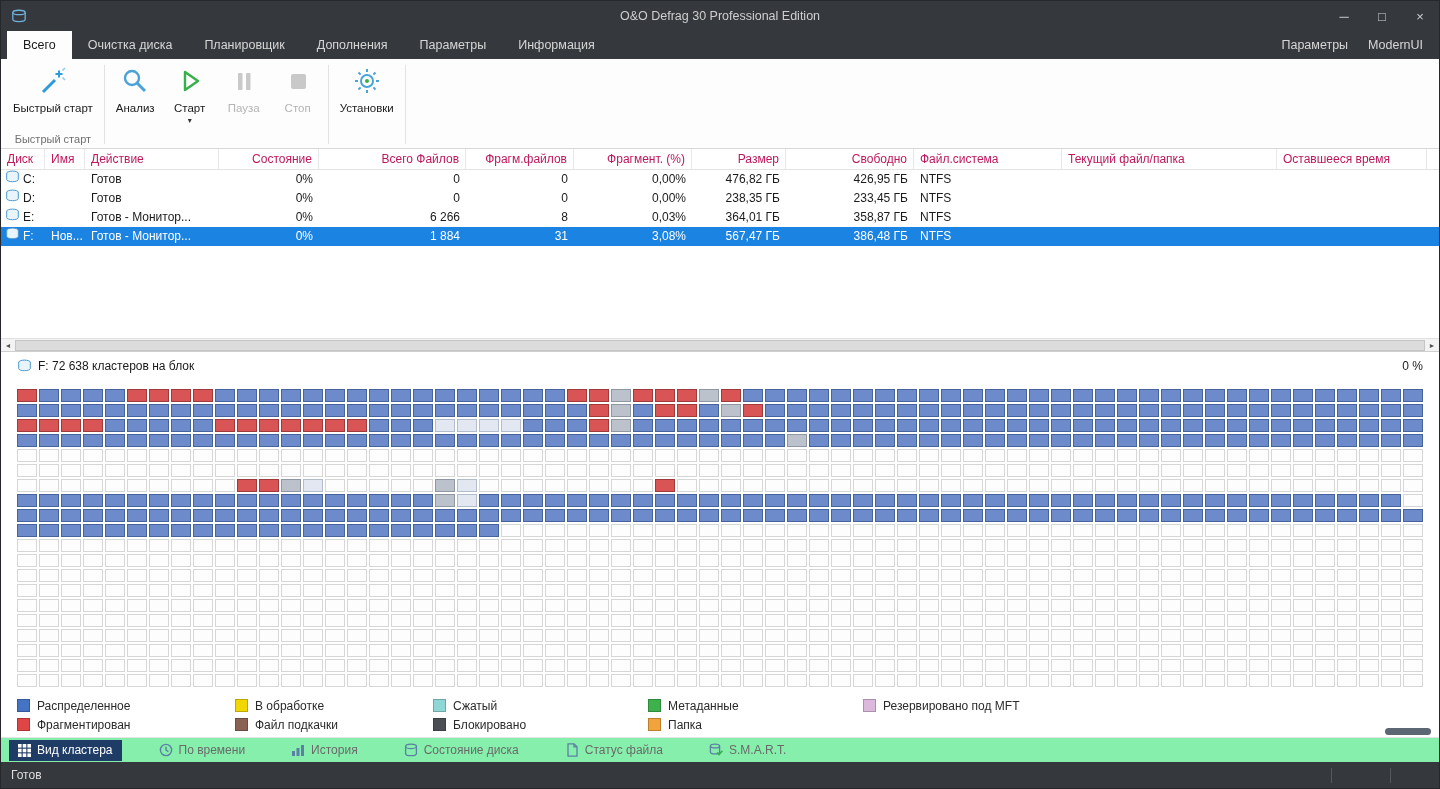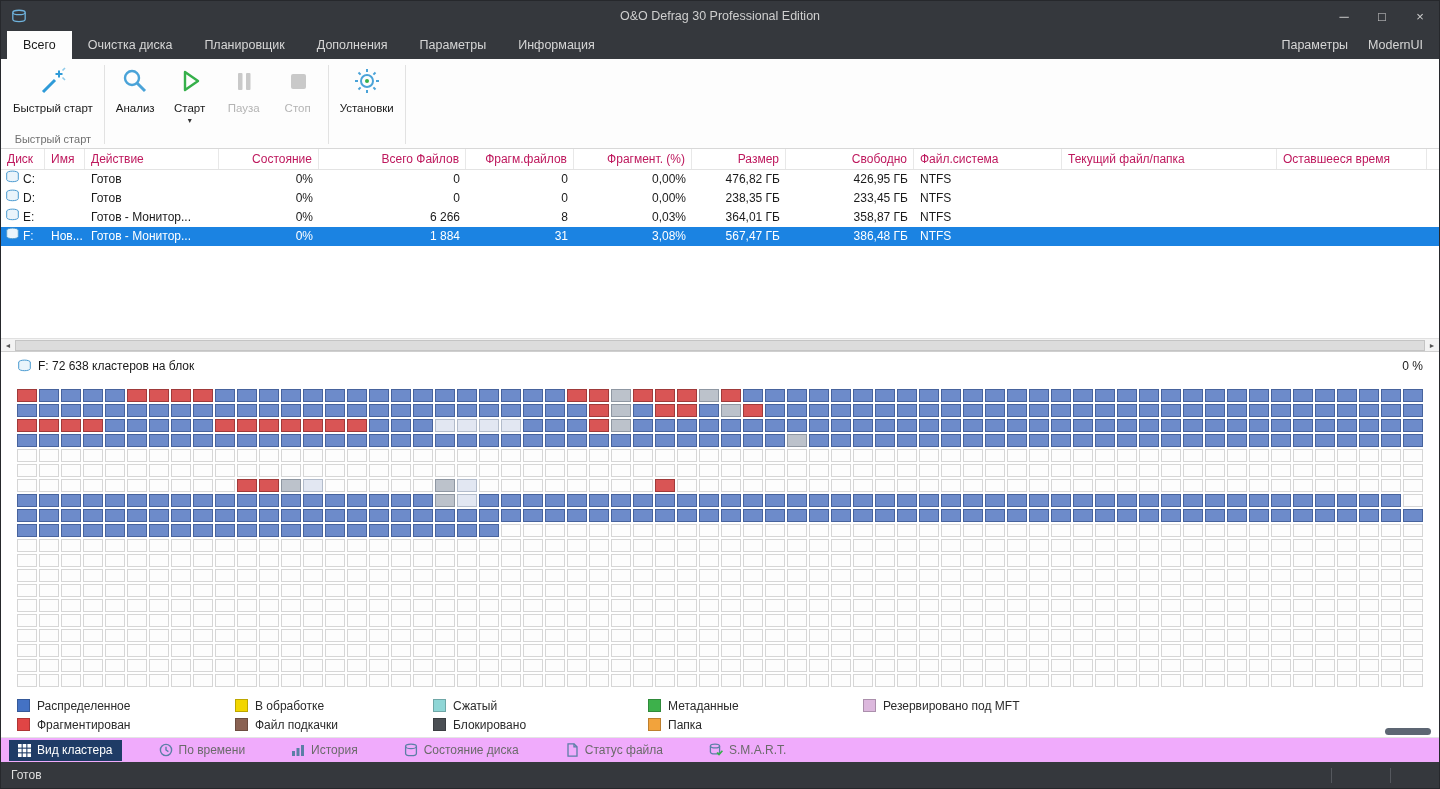--- a/index.html
+++ b/index.html
@@ -62,21 +62,21 @@
   .c-l{background:#e2e7f2;border-color:#b3bccb;}
 
   
   .bottom-panel{position:relative;flex:0 0 40px;background:#fff;padding:2px 16px 0;}
   .legend{display:grid;grid-auto-flow:column;grid-template-rows:repeat(2,19px);grid-template-columns:218px 198px 215px 215px auto;}
   .legitem{display:flex;align-items:flex-start;gap:7px;font-size:12px;color:#2a2a2a;}
   .sw{width:13px;height:13px;display:inline-block;border:1px solid rgba(0,0,0,0.22);flex:0 0 13px;}
   .legend-scroll-thumb{position:absolute;right:8px;bottom:2px;width:46px;height:7px;background:#5d6673;border-radius:4px;}
 
   
-  .btabs{flex:0 0 25px;background:#f0abfc;border-top:1px solid #e4e4e4;display:flex;align-items:center;gap:28px;padding:0 8px;}
+  .btabs{flex:0 0 25px;background:#86efac;border-top:1px solid #e4e4e4;display:flex;align-items:center;gap:28px;padding:0 8px;}
   .btab{display:flex;align-items:center;gap:6px;font-size:12px;color:#6a6a6a;height:21px;padding:0 9px;cursor:default;white-space:nowrap;}
   .btab.active{background:#1f3c66;color:#fff;}
   .bicon{display:flex;align-items:center;}
 
   
   .statusbar{flex:1;background:#35383d;color:#dedede;font-size:12px;display:flex;align-items:center;padding:0 10px;}
   .status-sep{width:1px;height:15px;background:#55585e;}
   .sep1{margin-left:auto;}
   .sep2{margin-left:58px;margin-right:38px;}
 </style>

